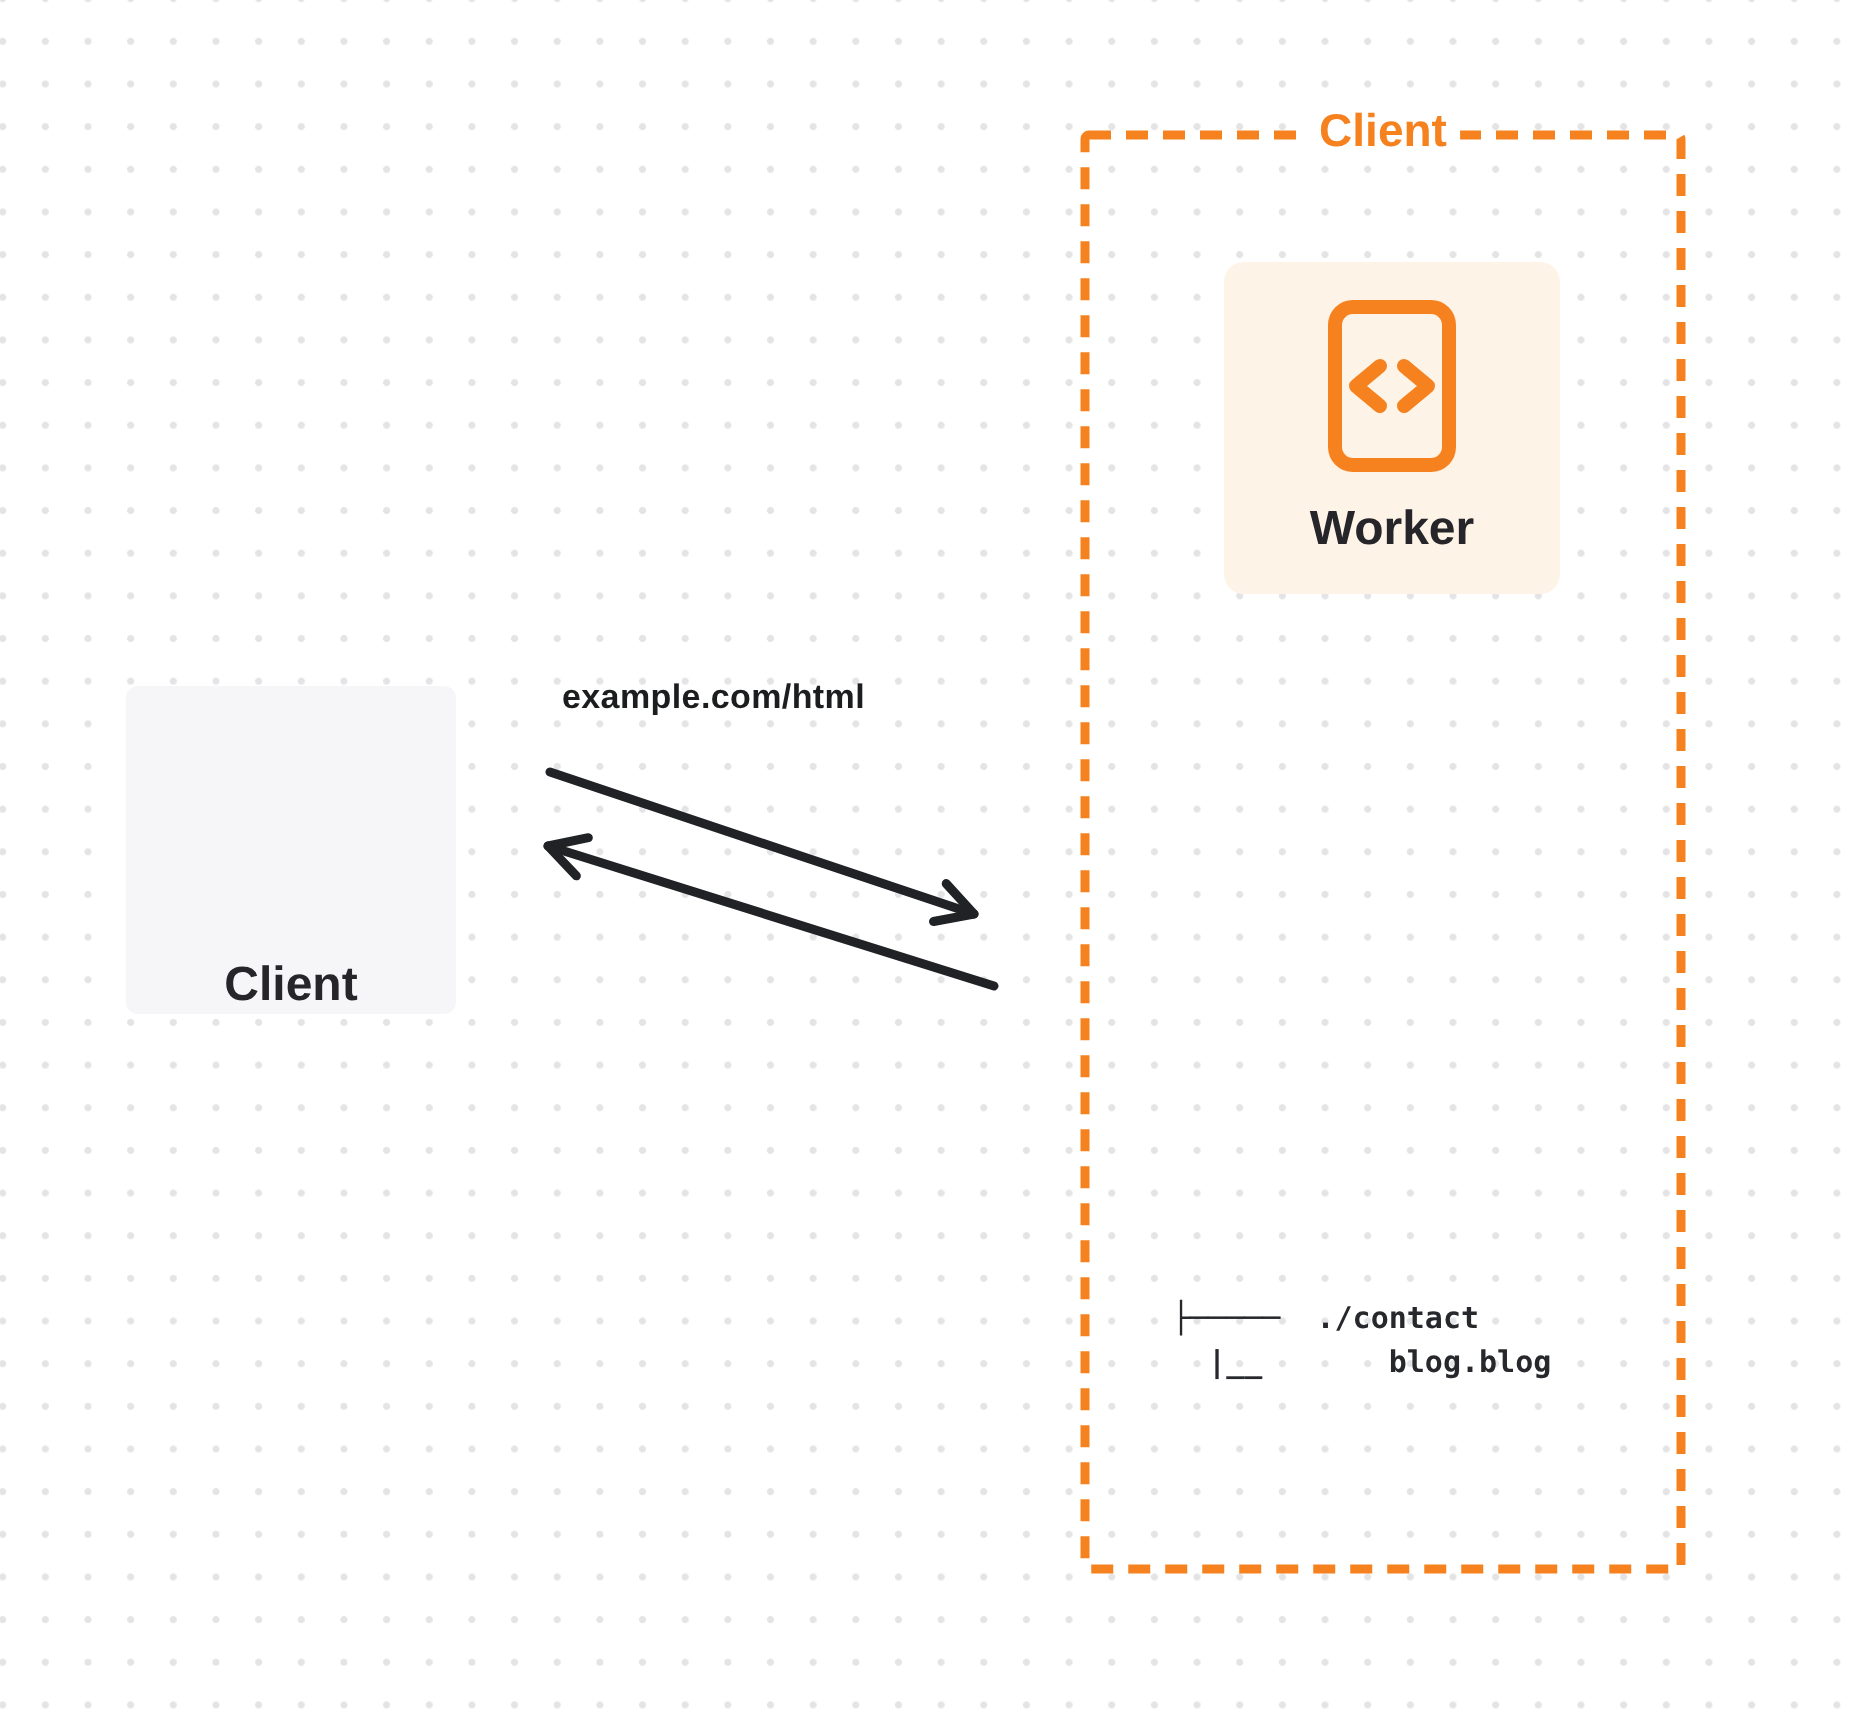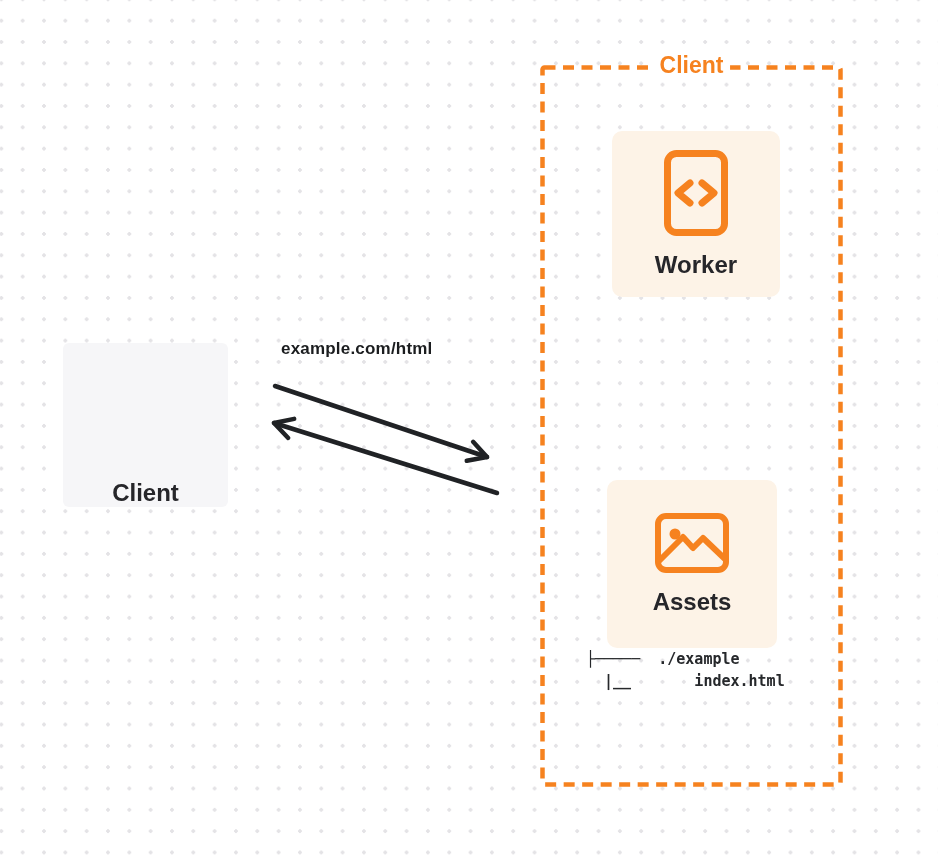--- a/index.html
+++ b/index.html
@@ -118,27 +118,17 @@
       <div class="icon">
         <svg width="64" height="86" viewBox="0 0 64 86">
           <rect x="3.5" y="3.5" width="57" height="79" rx="9" fill="none" stroke="#F6821F" stroke-width="7"></rect>
           <polyline points="26,33 14,43 26,53" fill="none" stroke="#F6821F" stroke-width="7" stroke-linecap="round" stroke-linejoin="round"></polyline>
           <polyline points="38,33 50,43 38,53" fill="none" stroke="#F6821F" stroke-width="7" stroke-linecap="round" stroke-linejoin="round"></polyline>
         </svg>
       </div>
       <div class="card-label">Worker</div>
     </div>
 
-    <div class="card card-assets">
-      <div class="icon">
-        <svg width="74" height="60" viewBox="0 0 74 60">
-          <rect x="3" y="3" width="68" height="54" rx="8" fill="none" stroke="#F6821F" stroke-width="6"></rect>
-          <circle cx="20" cy="21" r="5.5" fill="#F6821F"></circle>
-          <path d="M4,48 L28,24 L38,35 L48,25 L70,46" fill="none" stroke="#F6821F" stroke-width="6" stroke-linecap="round" stroke-linejoin="round"></path>
-        </svg>
-      </div>
-      <div class="card-label">Assets</div>
-    </div>
 
-    <pre class="file-tree"><span>├─────  ./example</span><span>  |__       index.html</span></pre>
+    <pre class="file-tree"><span>├─────  ./contact</span><span>  |__       blog.blog</span></pre>
   </div>
 
 </div>
 
 </body></html>

